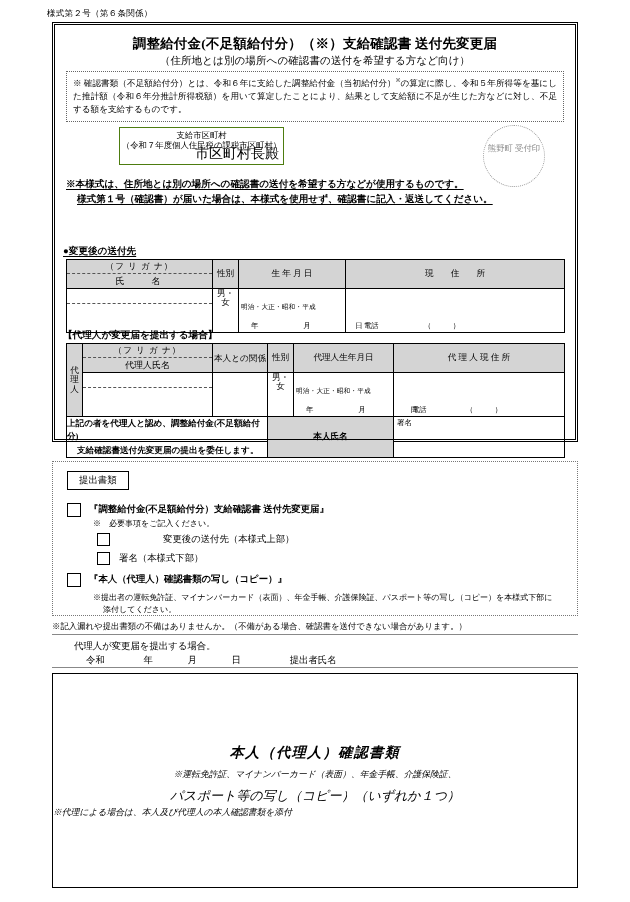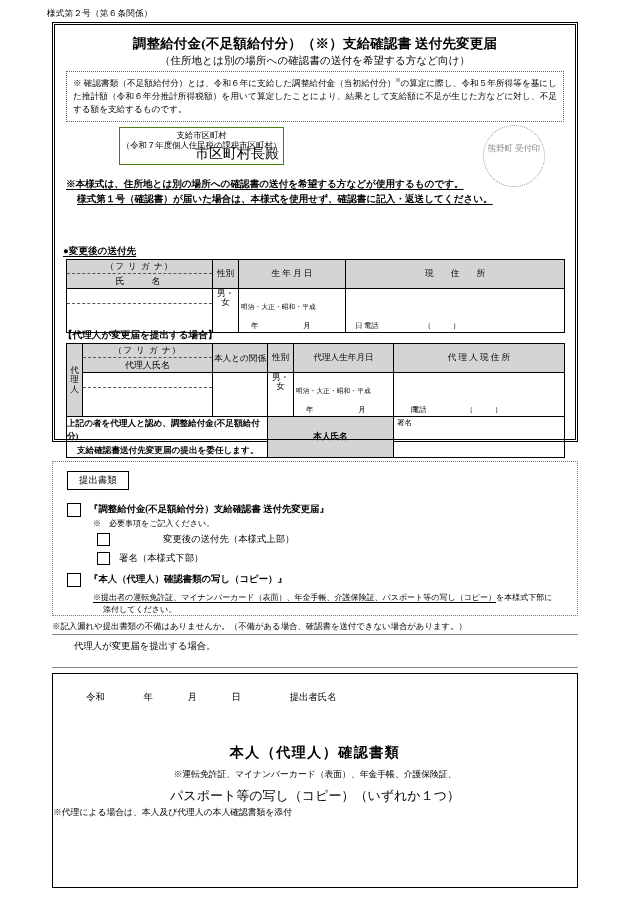--- a/index.html
+++ b/index.html
@@ -316,21 +316,21 @@
     position: absolute;
     font-size: 9.4px;
     white-space: nowrap;
   }
   .ck-bold { font-weight: bold; }
   .ck-note {
     position: absolute;
     font-size: 8px;
     line-height: 1.5;
   }
-  .ck-note .u { text-decoration: underline; text-underline-offset: 1.5px; }
+  .ck-note .u { text-underline-offset: 1.5px; }
   .ck-note .ind { display: block; padding-left: 10px; }
 
   .warn-line {
     position: absolute;
     left: 52px;
     top: 621px;
     font-size: 8.4px;
     white-space: nowrap;
   }
 
@@ -351,33 +351,33 @@
     top: 5px;
     font-size: 9.4px;
     white-space: nowrap;
   }
   .decl-2 {
     position: absolute;
     left: 34px;
     top: 19px;
     font-size: 9.4px;
     white-space: nowrap;
-    margin-top: 37px;
   }
   .decl-2 .sp { display: inline-block; }
 
   
   .attach-frame {
     position: absolute;
     left: 52px;
     top: 673px;
     width: 526px;
     height: 215px;
     box-sizing: border-box;
     border: 1px solid #000;
+    font-style: italic;
   }
   .attach-title {
     position: absolute;
     left: 0; right: 0;
     top: 70px;
     text-align: center;
     font-size: 14px;
     font-weight: bold;
     letter-spacing: 1.5px;
     white-space: nowrap;

